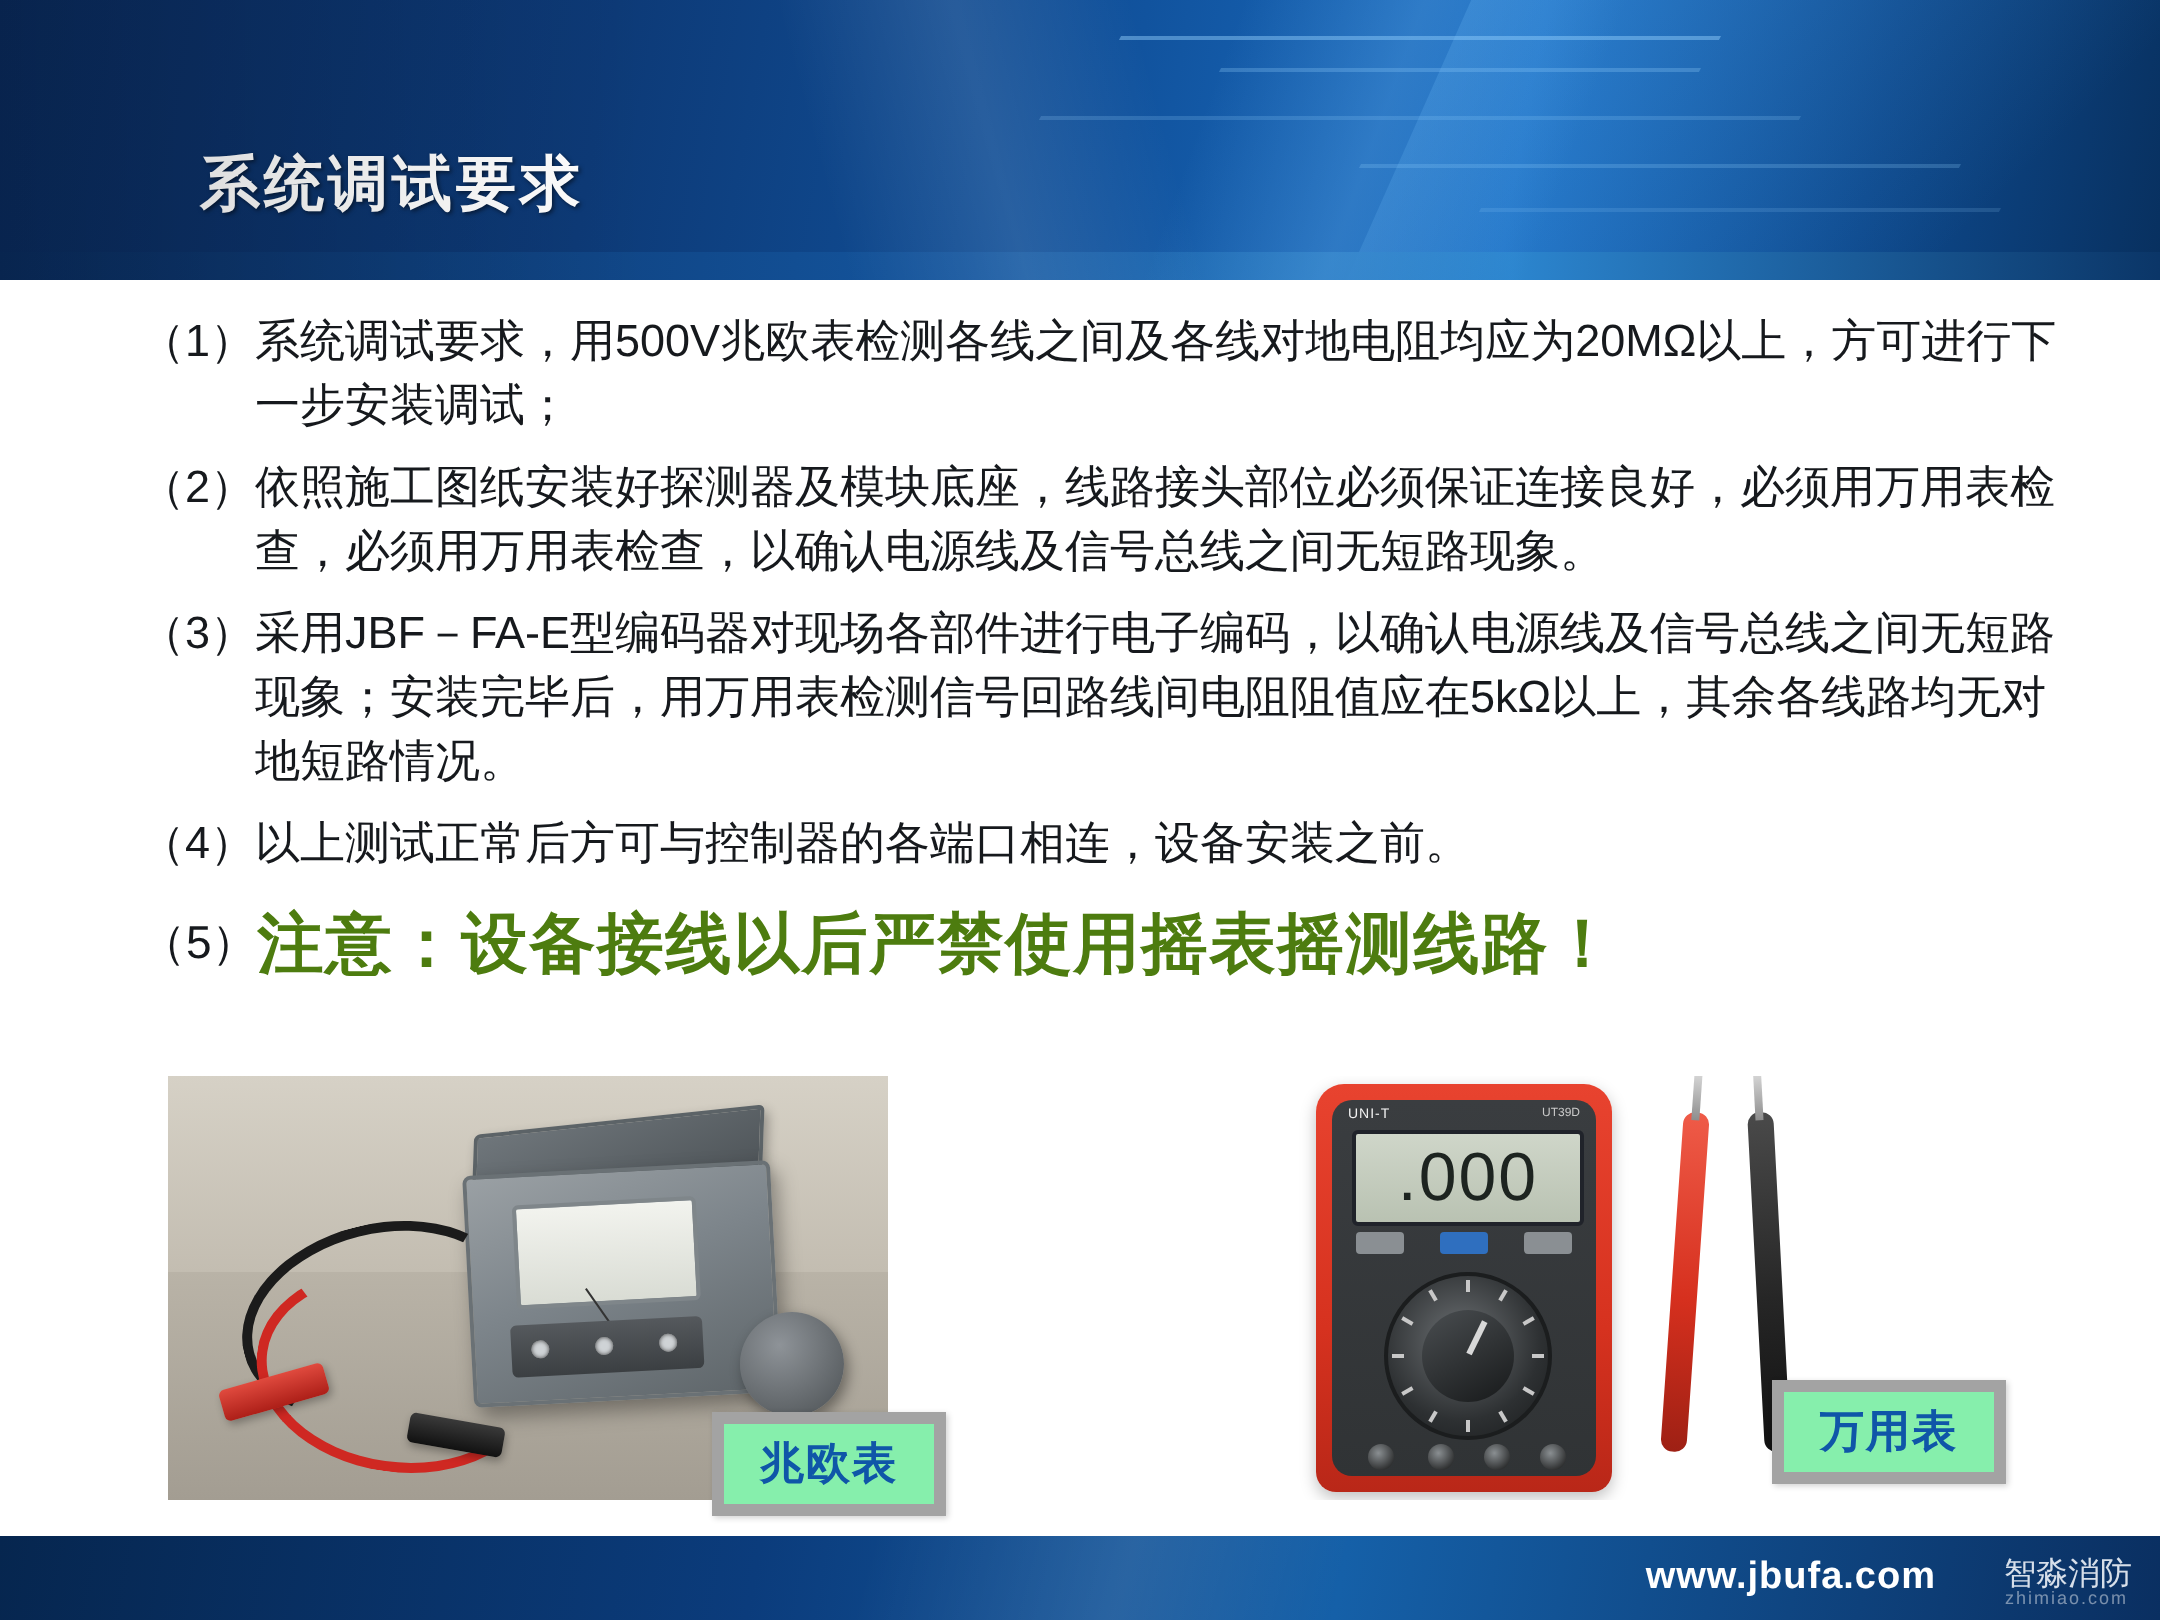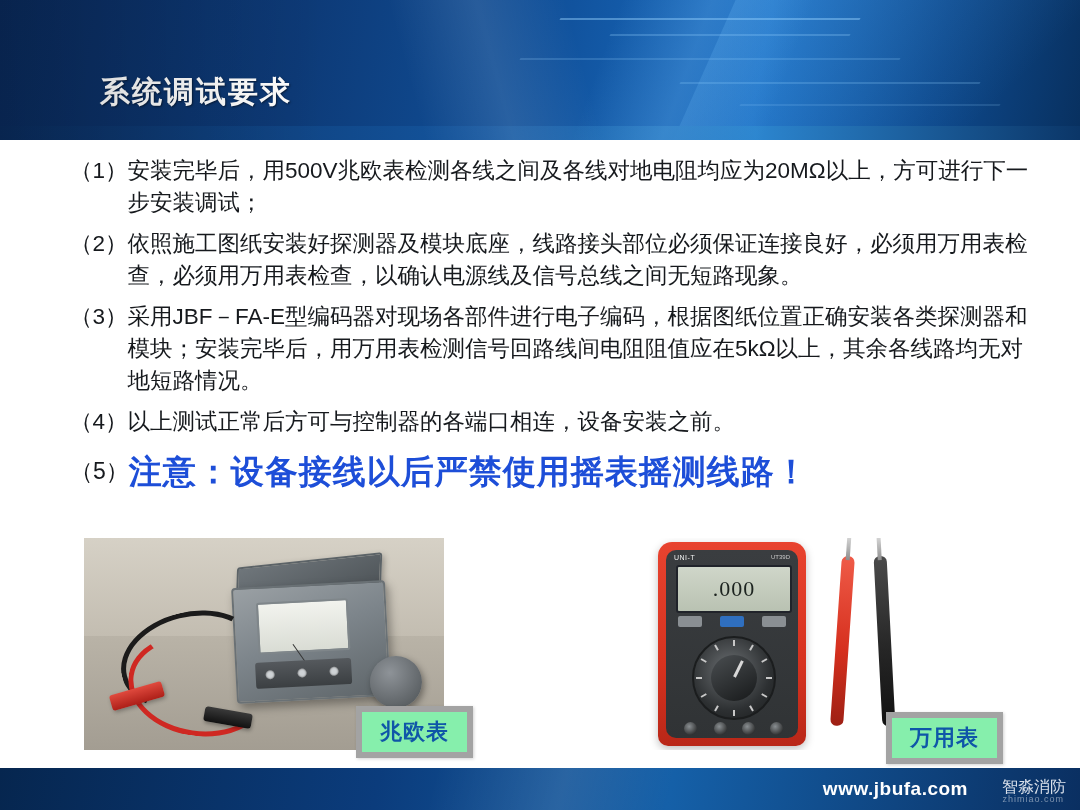--- a/index.html
+++ b/index.html
@@ -104,21 +104,21 @@
   }
   .item.notice {
     margin-top: 14px;
     align-items: center;
   }
   .item.notice .num {
     font-size: 23px;
     color: #16191d;
   }
   .item.notice .txt {
-    color: #1d4ed8;
+    color: #4d7c0f;
     font-size: 33px;
     font-weight: bold;
     line-height: 1.2;
     letter-spacing: 1px;
   }
 
   
   .photos {
     position: absolute;
     left: 0;
@@ -286,22 +286,22 @@
     width: 112px; height: 44px;
     background: linear-gradient(180deg, #cfd6c9, #b9c2b2);
     border: 2px solid #20232a;
     border-radius: 3px;
     display: flex;
     align-items: center;
     justify-content: center;
   }
   .mm-digits {
     color: #1d2420;
-    font-family: Liberation Serif, serif;
-    font-size: 22px;
+    font-family: Liberation Sans, sans-serif;
+    font-size: 34px;
     letter-spacing: 1px;
     line-height: 1;
   }
   .mm-btnrow {
     position: absolute;
     left: 12px; top: 66px;
     width: 108px; height: 13px;
   }
   .mm-btn {
     position: absolute;
@@ -384,21 +384,21 @@
     background: #86efac;
     border: 6px solid #a3a3a3;
     color: #0f56a8;
     font-size: 22px;
     font-weight: bold;
     padding: 5px 18px;
     letter-spacing: 1px;
     box-shadow: 1px 1px 3px rgba(0,0,0,0.18);
   }
   .caption-left { left: 356px; top: 168px; }
-  .caption-right { left: 886px; top: 174px; }
+  .caption-right { left: 886px; top: 152px; }
 
   
   .footer {
     position: absolute;
     left: 0;
     top: 768px;
     width: 1080px;
     height: 42px;
     background: linear-gradient(100deg, #062photo);
     background: linear-gradient(100deg, #06264f 0%, #0b3c7c 35%, #1560a8 62%, #0a2f61 100%);
@@ -449,31 +449,31 @@
     <div class="header-streak" style="left:680px; top:82px; width:300px; opacity:.5;"></div>
     <div class="header-streak" style="left:740px; top:104px; width:260px; opacity:.35;"></div>
     <div class="header-bottom-edge"></div>
     <div class="slide-title">系统调试要求</div>
   </div>
 
   <div class="content">
 
     <div class="item">
       <span class="num">（1）</span>
-      <span class="txt">安装完毕后，用500V兆欧表检测各线之间及各线对地电阻均应为20MΩ以上，方可进行下一步安装调试；</span>
+      <span class="txt">系统调试要求，用500V兆欧表检测各线之间及各线对地电阻均应为20MΩ以上，方可进行下一步安装调试；</span>
     </div>
 
     <div class="item">
       <span class="num">（2）</span>
       <span class="txt">依照施工图纸安装好探测器及模块底座，线路接头部位必须保证连接良好，必须用万用表检查，必须用万用表检查，以确认电源线及信号总线之间无短路现象。</span>
     </div>
 
     <div class="item">
       <span class="num">（3）</span>
-      <span class="txt">采用JBF－FA-E型编码器对现场各部件进行电子编码，根据图纸位置正确安装各类探测器和模块；安装完毕后，用万用表检测信号回路线间电阻阻值应在5kΩ以上，其余各线路均无对地短路情况。</span>
+      <span class="txt">采用JBF－FA-E型编码器对现场各部件进行电子编码，以确认电源线及信号总线之间无短路现象；安装完毕后，用万用表检测信号回路线间电阻阻值应在5kΩ以上，其余各线路均无对地短路情况。</span>
     </div>
 
     <div class="item">
       <span class="num">（4）</span>
       <span class="txt">以上测试正常后方可与控制器的各端口相连，设备安装之前。</span>
     </div>
 
     <div class="item notice">
       <span class="num">（5）</span>
       <span class="txt">注意：设备接线以后严禁使用摇表摇测线路！</span>

